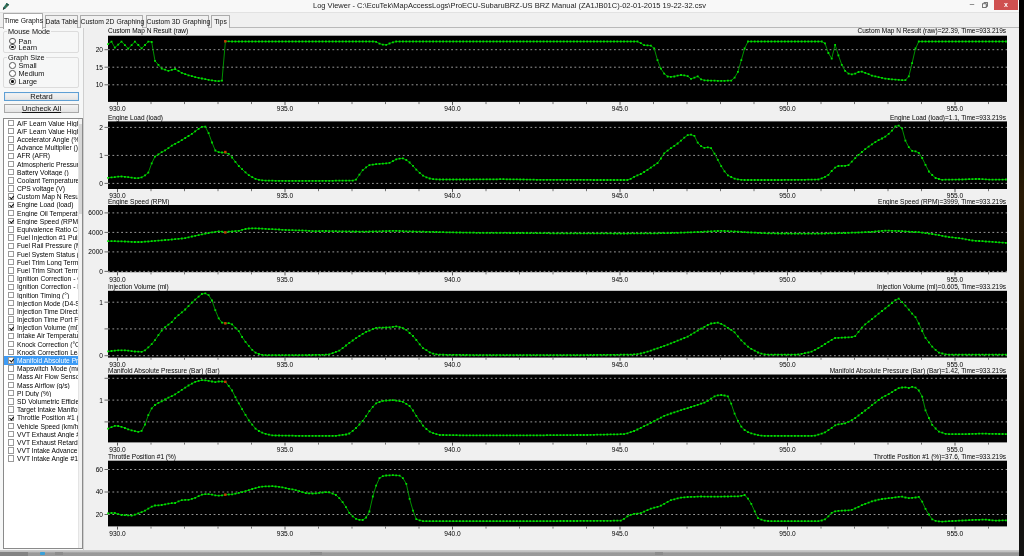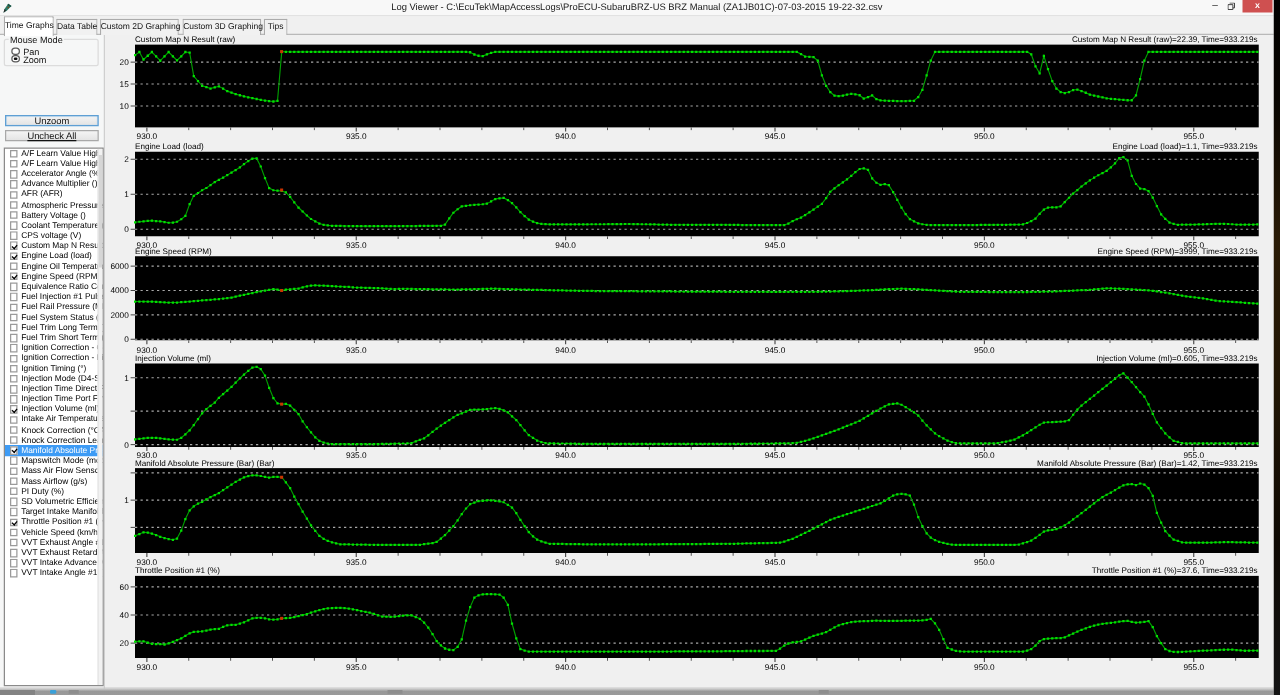--- a/index.html
+++ b/index.html
@@ -39,21 +39,21 @@
 #taskbar { position:absolute; left:0; top:550px; width:1019px; height:6px; background:linear-gradient(#cfcfcf,#989898 40%,#9a9a9a); border-top:1px solid #c8c8c8; }
 #tbdark { position:absolute; left:0; top:551.5px; width:28px; height:4.5px; background:#838383; }
 #tbblue { position:absolute; left:40px; top:552px; width:5px; height:3px; background:#3aa0d8; border-radius:1px; }
 #tbm1 { position:absolute; left:55px; top:552px; width:8px; height:3px; background:#8d8d8d; }
 #tbm2 { position:absolute; left:310px; top:552px; width:12px; height:3px; background:#8d8d8d; }
 #tbm3 { position:absolute; left:655px; top:552px; width:8px; height:3px; background:#8d8d8d; }
 </style></head>
 <body>
 <div id="win">
  <div id="titlebar">
-  <div id="titletext">Log Viewer - C:\EcuTek\MapAccessLogs\ProECU-SubaruBRZ-US BRZ Manual (ZA1JB01C)-07-03-2015 19-22-32.csv</div>
+  <div id="titletext">Log Viewer - C:\EcuTek\MapAccessLogs\ProECU-SubaruBRZ-US BRZ Manual (ZA1JB01C)-02-01-2015 19-22-32.csv</div>
   <svg id="appicon" viewBox="0 0 8 9">
         <path d="M0.8 8.6 L1.6 5.6 L4.6 1.4 L7.2 3.2 L3.6 6.9 Z" fill="#2a7a66"></path>
         <path d="M4.6 1.4 L7.2 3.2 L6.3 4.1 L3.9 2.4 Z" fill="#1d4f42"></path>
         <path d="M0.8 8.6 L1.6 5.6 L3 6.8 Z" fill="#2b2b2b"></path>
         <circle cx="4.6" cy="4.4" r="0.7" fill="#7a4a20"></circle>
       </svg>
   <div class="wbtn" id="bmin">–</div>
   <svg class="wbtn" id="bmax" width="6" height="6" viewBox="0 0 6 6" style="left:982px;top:2px">
         <path d="M1.7 0.4 H5.6 V4.3 H4.3 M0.4 1.7 H4.3 V5.6 H0.4 Z" fill="none" stroke="#444" stroke-width="0.8"></path>
       </svg>
@@ -68,24 +68,39 @@
  </div>
  <div id="leftpanel">
   <div class="group" style="top:3px;height:22px;">
    <div class="gtitle">Mouse Mode</div>
    <div class="radio" style="top:5px;">
           <span class="rdot"></span>
           <span class="rtext">Pan</span>
         </div>
    <div class="radio" style="top:11px;">
           <span class="rdot on"></span>
-          <span class="rtext">Zoom</span>
+          <span class="rtext">Learn</span>
         </div>
   </div>
-  <div class="btn" id="unzoom">Unzoom</div>
+  <div class="group" style="top:29px;height:31px;">
+   <div class="gtitle">Graph Size</div>
+   <div class="radio" style="top:3.5px;">
+          <span class="rdot"></span>
+          <span class="rtext">Small</span>
+        </div>
+   <div class="radio" style="top:11.5px;">
+          <span class="rdot"></span>
+          <span class="rtext">Medium</span>
+        </div>
+   <div class="radio" style="top:19.5px;">
+          <span class="rdot on"></span>
+          <span class="rtext">Large</span>
+        </div>
+  </div>
+  <div class="btn" id="unzoom">Retard</div>
   <div class="btn" id="uncheck">Uncheck All</div>
   <div id="listbox">
 <div class="row">
           <span class="cb"></span>
           <span class="lb">A/F Learn Value High #1 (A</span>
         </div>
 <div class="row">
           <span class="cb"></span>
           <span class="lb">A/F Learn Value High #2 (A</span>
         </div>

